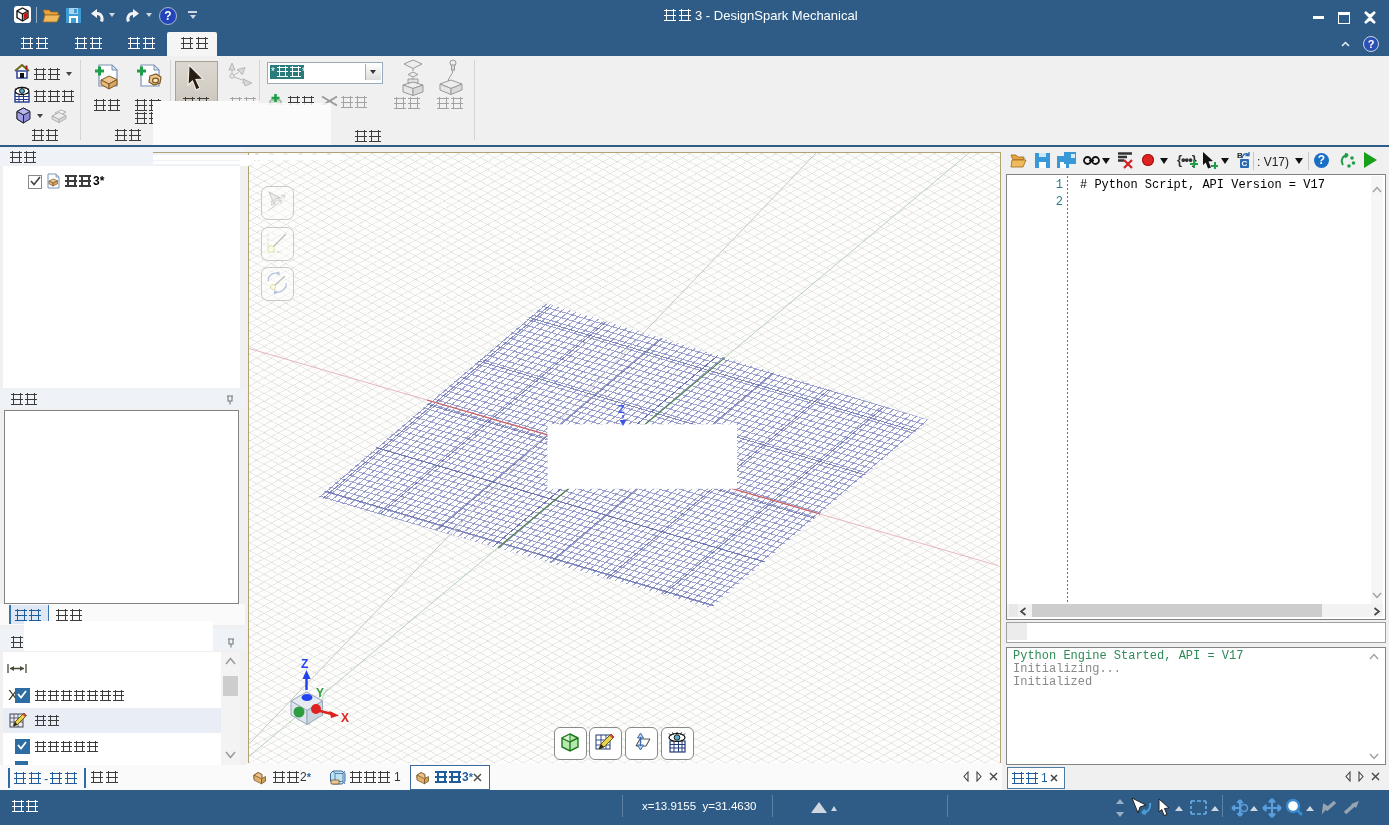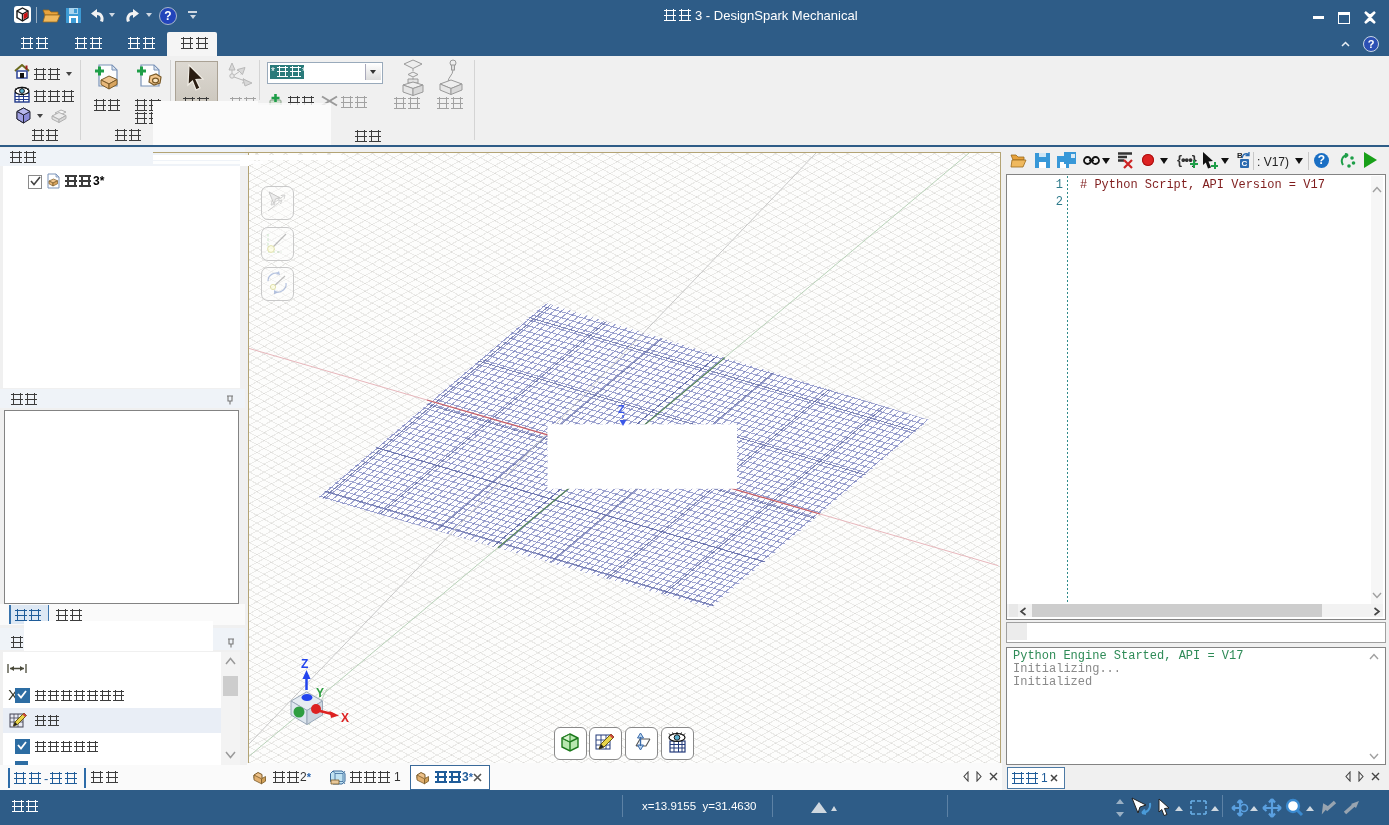--- a/index.html
+++ b/index.html
@@ -569,21 +569,21 @@
 <svg class="abs" style="left:1340px;top:153px" width="16" height="15" viewBox="0 0 16 15">
     <path d="M3 12 C0 7 3 2 8 2 M8 2 l-3 -1.5 M8 2 l-3 2.5" stroke="#1e9e48" stroke-width="2" fill="none"></path>
     <circle cx="12" cy="5" r="1.8" fill="#1e9e48"></circle>
     <circle cx="13.5" cy="10" r="1.8" fill="#1e9e48"></circle>
     <circle cx="9" cy="13" r="1.8" fill="#1e9e48"></circle>
   </svg>
 <div class="abs" style="left:1364px;top:152px;width:0;height:0;border-top:8px solid transparent;border-bottom:8px solid transparent;border-left:13px solid #18a018"></div>
 <div class="abs" style="left:1006px;top:174px;width:378px;height:444px;background:#fff;border:1px solid #838383"></div>
 <div class="abs" style="left:1067px;top:176px;width:1px;height:428px;background:repeating-linear-gradient(#2e8b8b 0 2px,transparent 2px 4px)"></div>
 <div class="abs" style="left:1047px;top:177px;width:16px;text-align:right;font-family:'Liberation Mono',monospace;font-size:12px;color:#2e7b8b;line-height:17px">1<br>2</div>
-<div class="abs" style="left:1080px;top:177px;font-family:'Liberation Mono',monospace;font-size:12px;color:#7f1d1d;white-space:pre;line-height:17px"># Python Script, API Version = V17</div>
+<div class="abs" style="left:1080px;top:177px;font-family:'Liberation Mono',monospace;font-size:12px;color:#000000;white-space:pre;line-height:17px"># Python Script, API Version = V17</div>
 <div class="abs" style="left:1371px;top:176px;width:12px;height:428px;background:#f6f6f6"></div>
 <svg class="abs" style="left:1372px;top:186px" width="10" height="7" viewBox="0 0 10 7">
     <path d="M1 6 L5 1.5 L9 6" stroke="#a0a0a0" stroke-width="1.4" fill="none"></path>
   </svg>
 <svg class="abs" style="left:1372px;top:592px" width="10" height="7" viewBox="0 0 10 7">
     <path d="M1 1 L5 5.5 L9 1" stroke="#a0a0a0" stroke-width="1.4" fill="none"></path>
   </svg>
 <div class="abs" style="left:1007px;top:604px;width:376px;height:13px;background:#f2f2f2"></div>
 <div class="abs" style="left:1009px;top:604px;width:9px;height:13px;background:#e8e8e8"></div>
 <svg class="abs" style="left:1019px;top:607px" width="8" height="9" viewBox="0 0 8 9">

